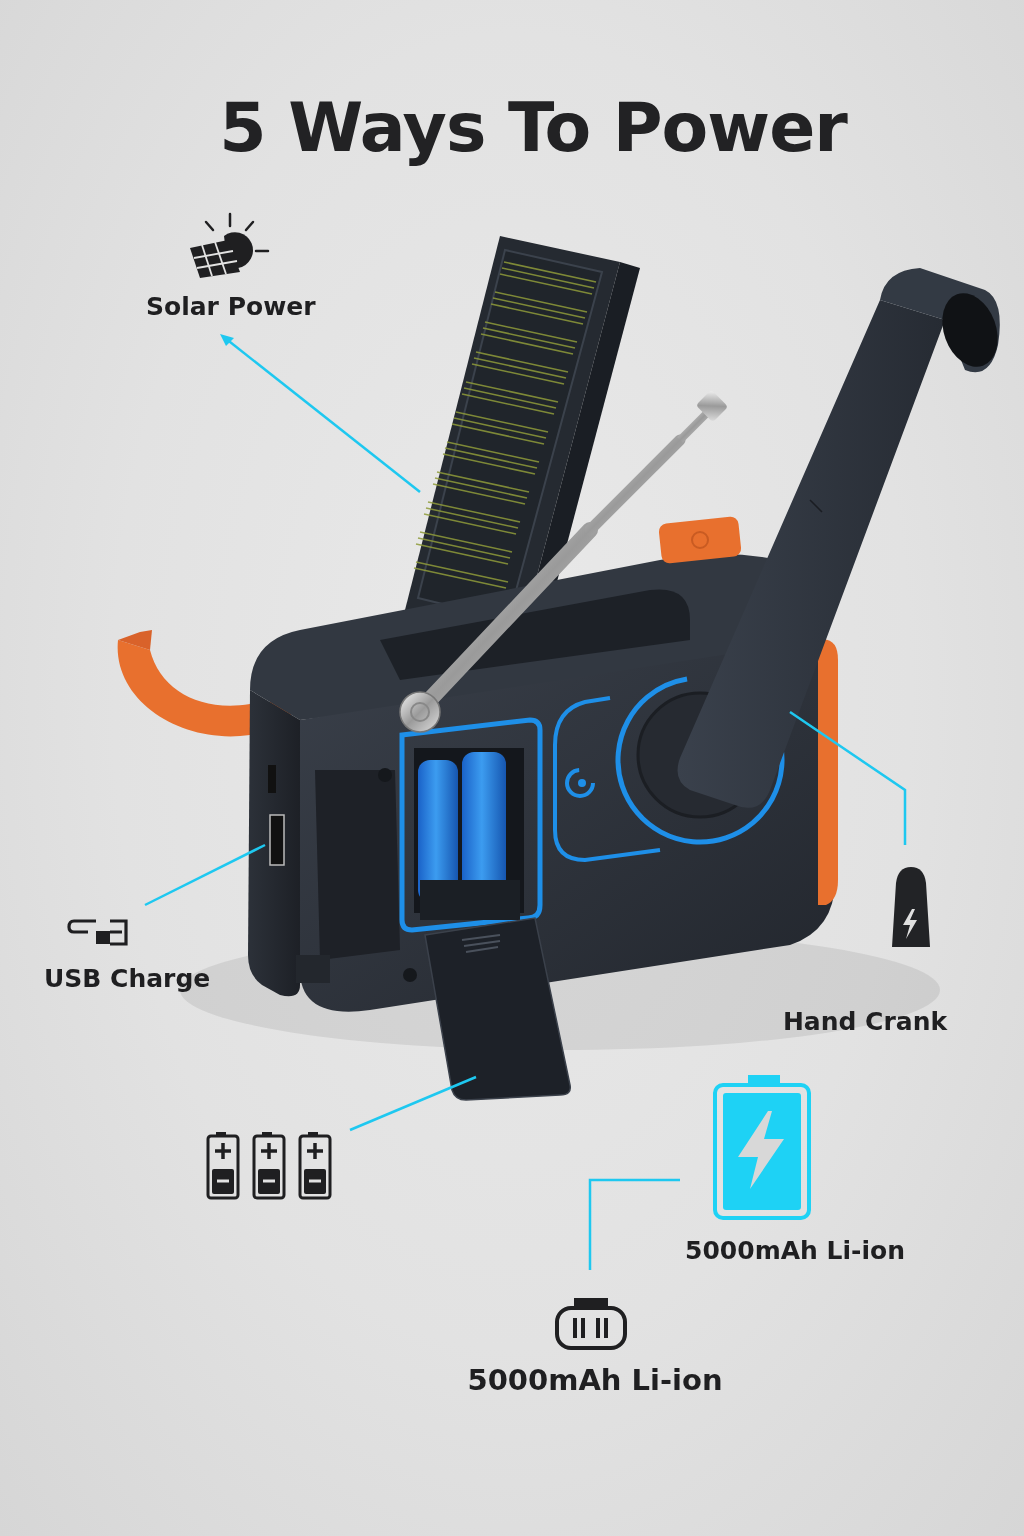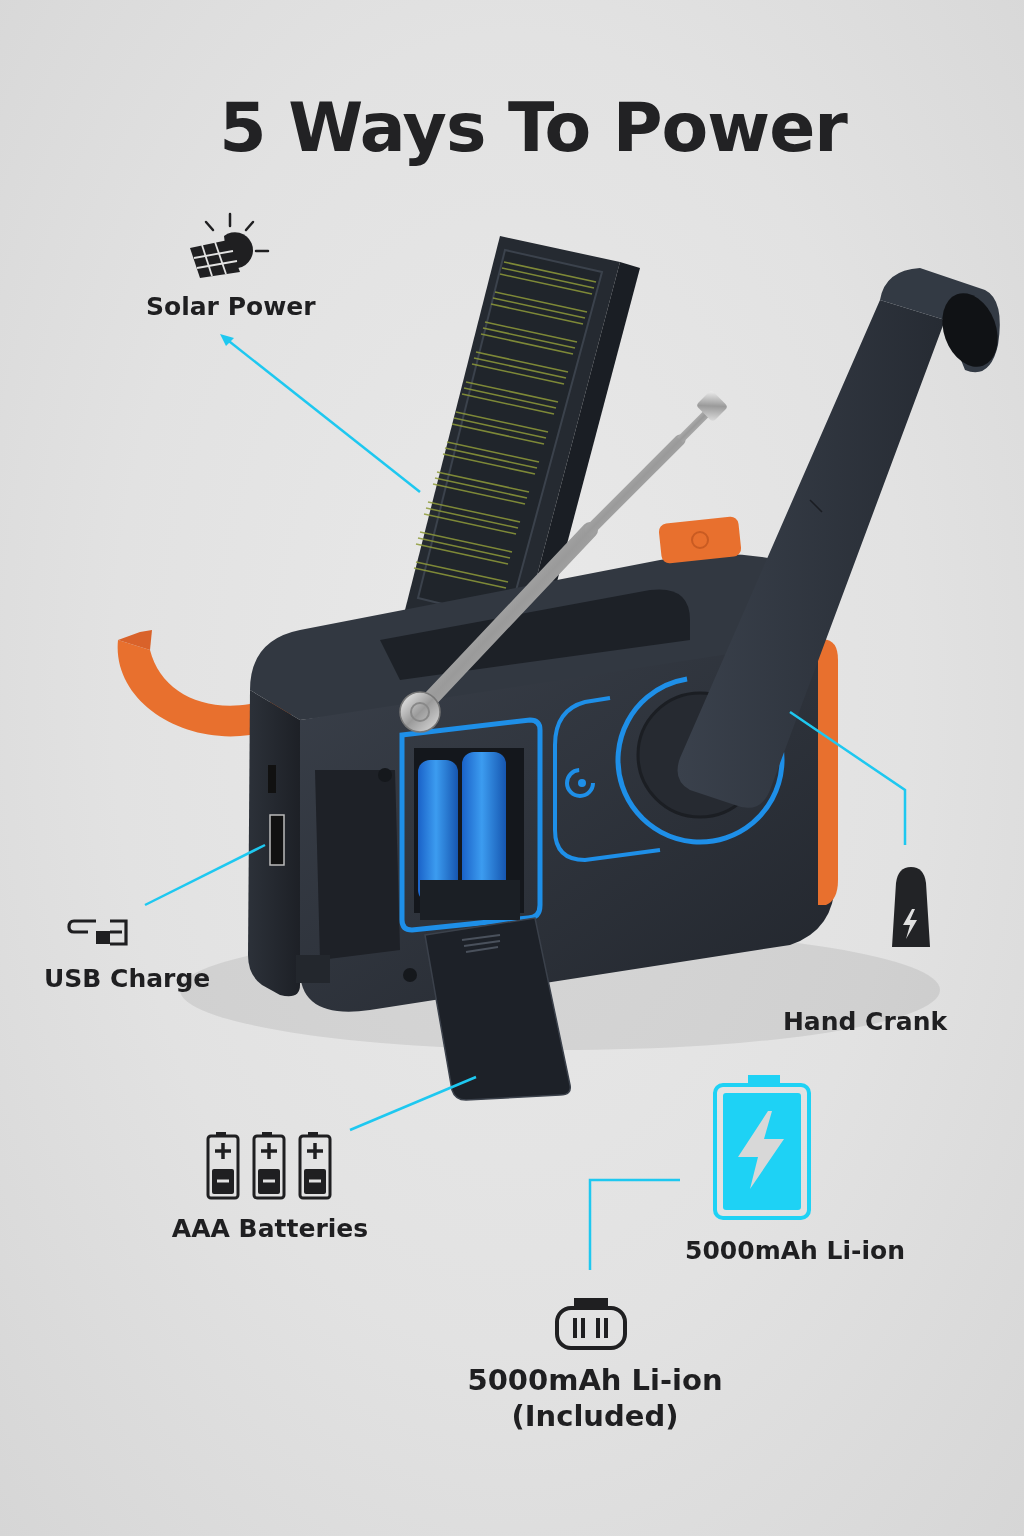--- a/index.html
+++ b/index.html
@@ -233,21 +233,20 @@
       <rect x="10" y="1" width="10" height="3" fill="#1f1f21"></rect>
       <rect x="2" y="5" width="30" height="62" rx="3" fill="none" stroke="#1f1f21" stroke-width="3"></rect>
       <line x1="17" y1="12" x2="17" y2="28" stroke="#1f1f21" stroke-width="3.5"></line>
         <line x1="9" y1="20" x2="25" y2="20" stroke="#1f1f21" stroke-width="3.5"></line>
       <rect x="6" y="38" width="22" height="25" rx="2" fill="#1f1f21"></rect>
         <line x1="11" y1="50" x2="23" y2="50" stroke="#e2e2e2" stroke-width="3"></line>
     </g>
   </svg>
 </div>
 <div class="label" style="left:160px;top:1214px;width:220px;">
-  <div>AAA Batteries</div>
 </div>
 
 <div class="icon" style="left:712px;top:1073px;">
   <svg width="100" height="148" viewBox="0 0 100 148">
     <rect x="36" y="2" width="32" height="10" fill="#1ed2f5"></rect>
     <rect x="3" y="12" width="94" height="133" rx="8" fill="none" stroke="#1ed2f5" stroke-width="4"></rect>
     <rect x="11" y="20" width="78" height="117" rx="3" fill="#1ed2f5"></rect>
     <polygon points="56,38 26,84 46,84 38,116 72,66 52,66 60,38" fill="#d8d8d8"></polygon>
   </svg>
 </div>
@@ -262,14 +261,13 @@
     <g fill="#1f1f21">
       <rect x="19" y="22" width="4" height="20"></rect>
         <rect x="27" y="22" width="4" height="20"></rect>
       <rect x="42" y="22" width="4" height="20"></rect>
         <rect x="50" y="22" width="4" height="20"></rect>
     </g>
   </svg>
 </div>
 <div class="label big" style="left:450px;top:1362px;width:290px;">
   <div>5000mAh Li-ion</div>
-  <div>(Included)</div>
 </div>
 
 </body></html>

